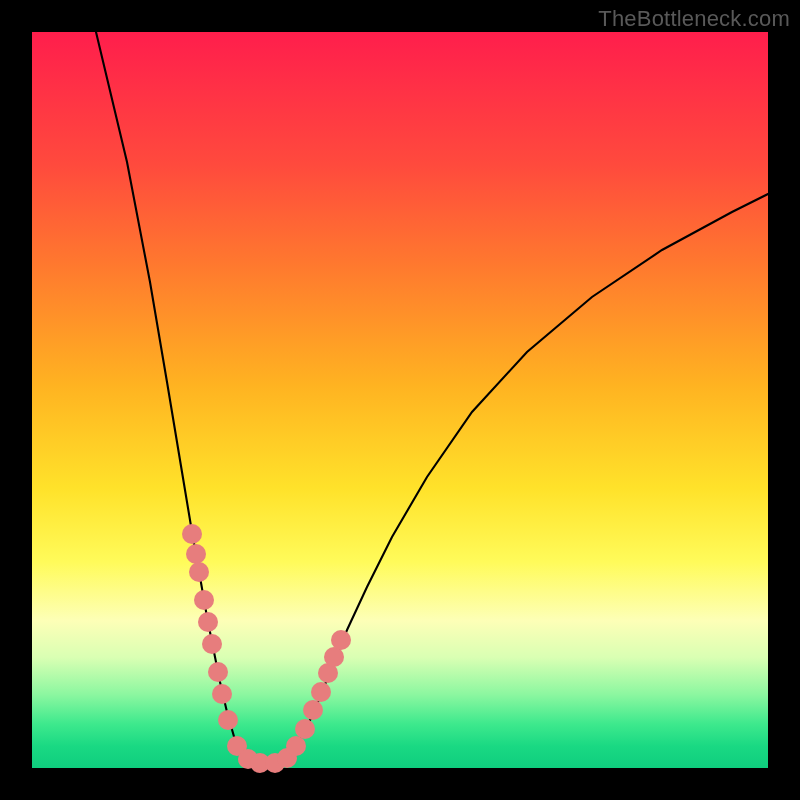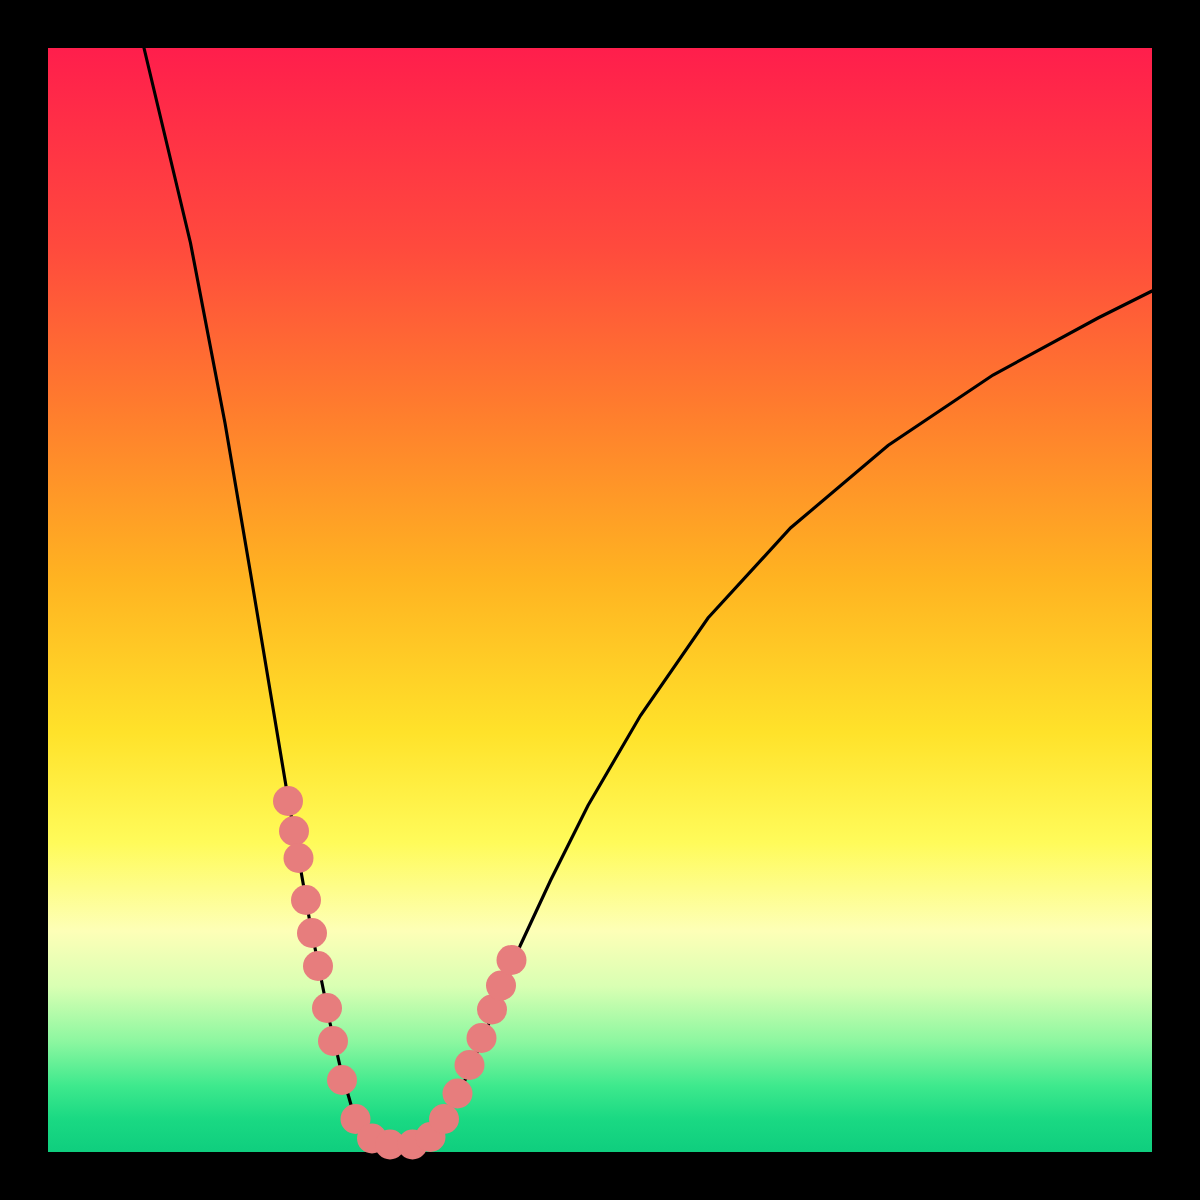--- a/index.html
+++ b/index.html
@@ -98,13 +98,14 @@
           <circle cx="273" cy="697" r="10" class="dot"></circle>
           <circle cx="281" cy="678" r="10" class="dot"></circle>
           <circle cx="289" cy="660" r="10" class="dot"></circle>
           <circle cx="296" cy="641" r="10" class="dot"></circle>
           <circle cx="302" cy="625" r="10" class="dot"></circle>
           <circle cx="309" cy="608" r="10" class="dot"></circle>
         </g>
     </svg>
 
   </div>
+  <div class="watermark">TheBottleneck.com</div>
 </div>
 
 </body></html>

